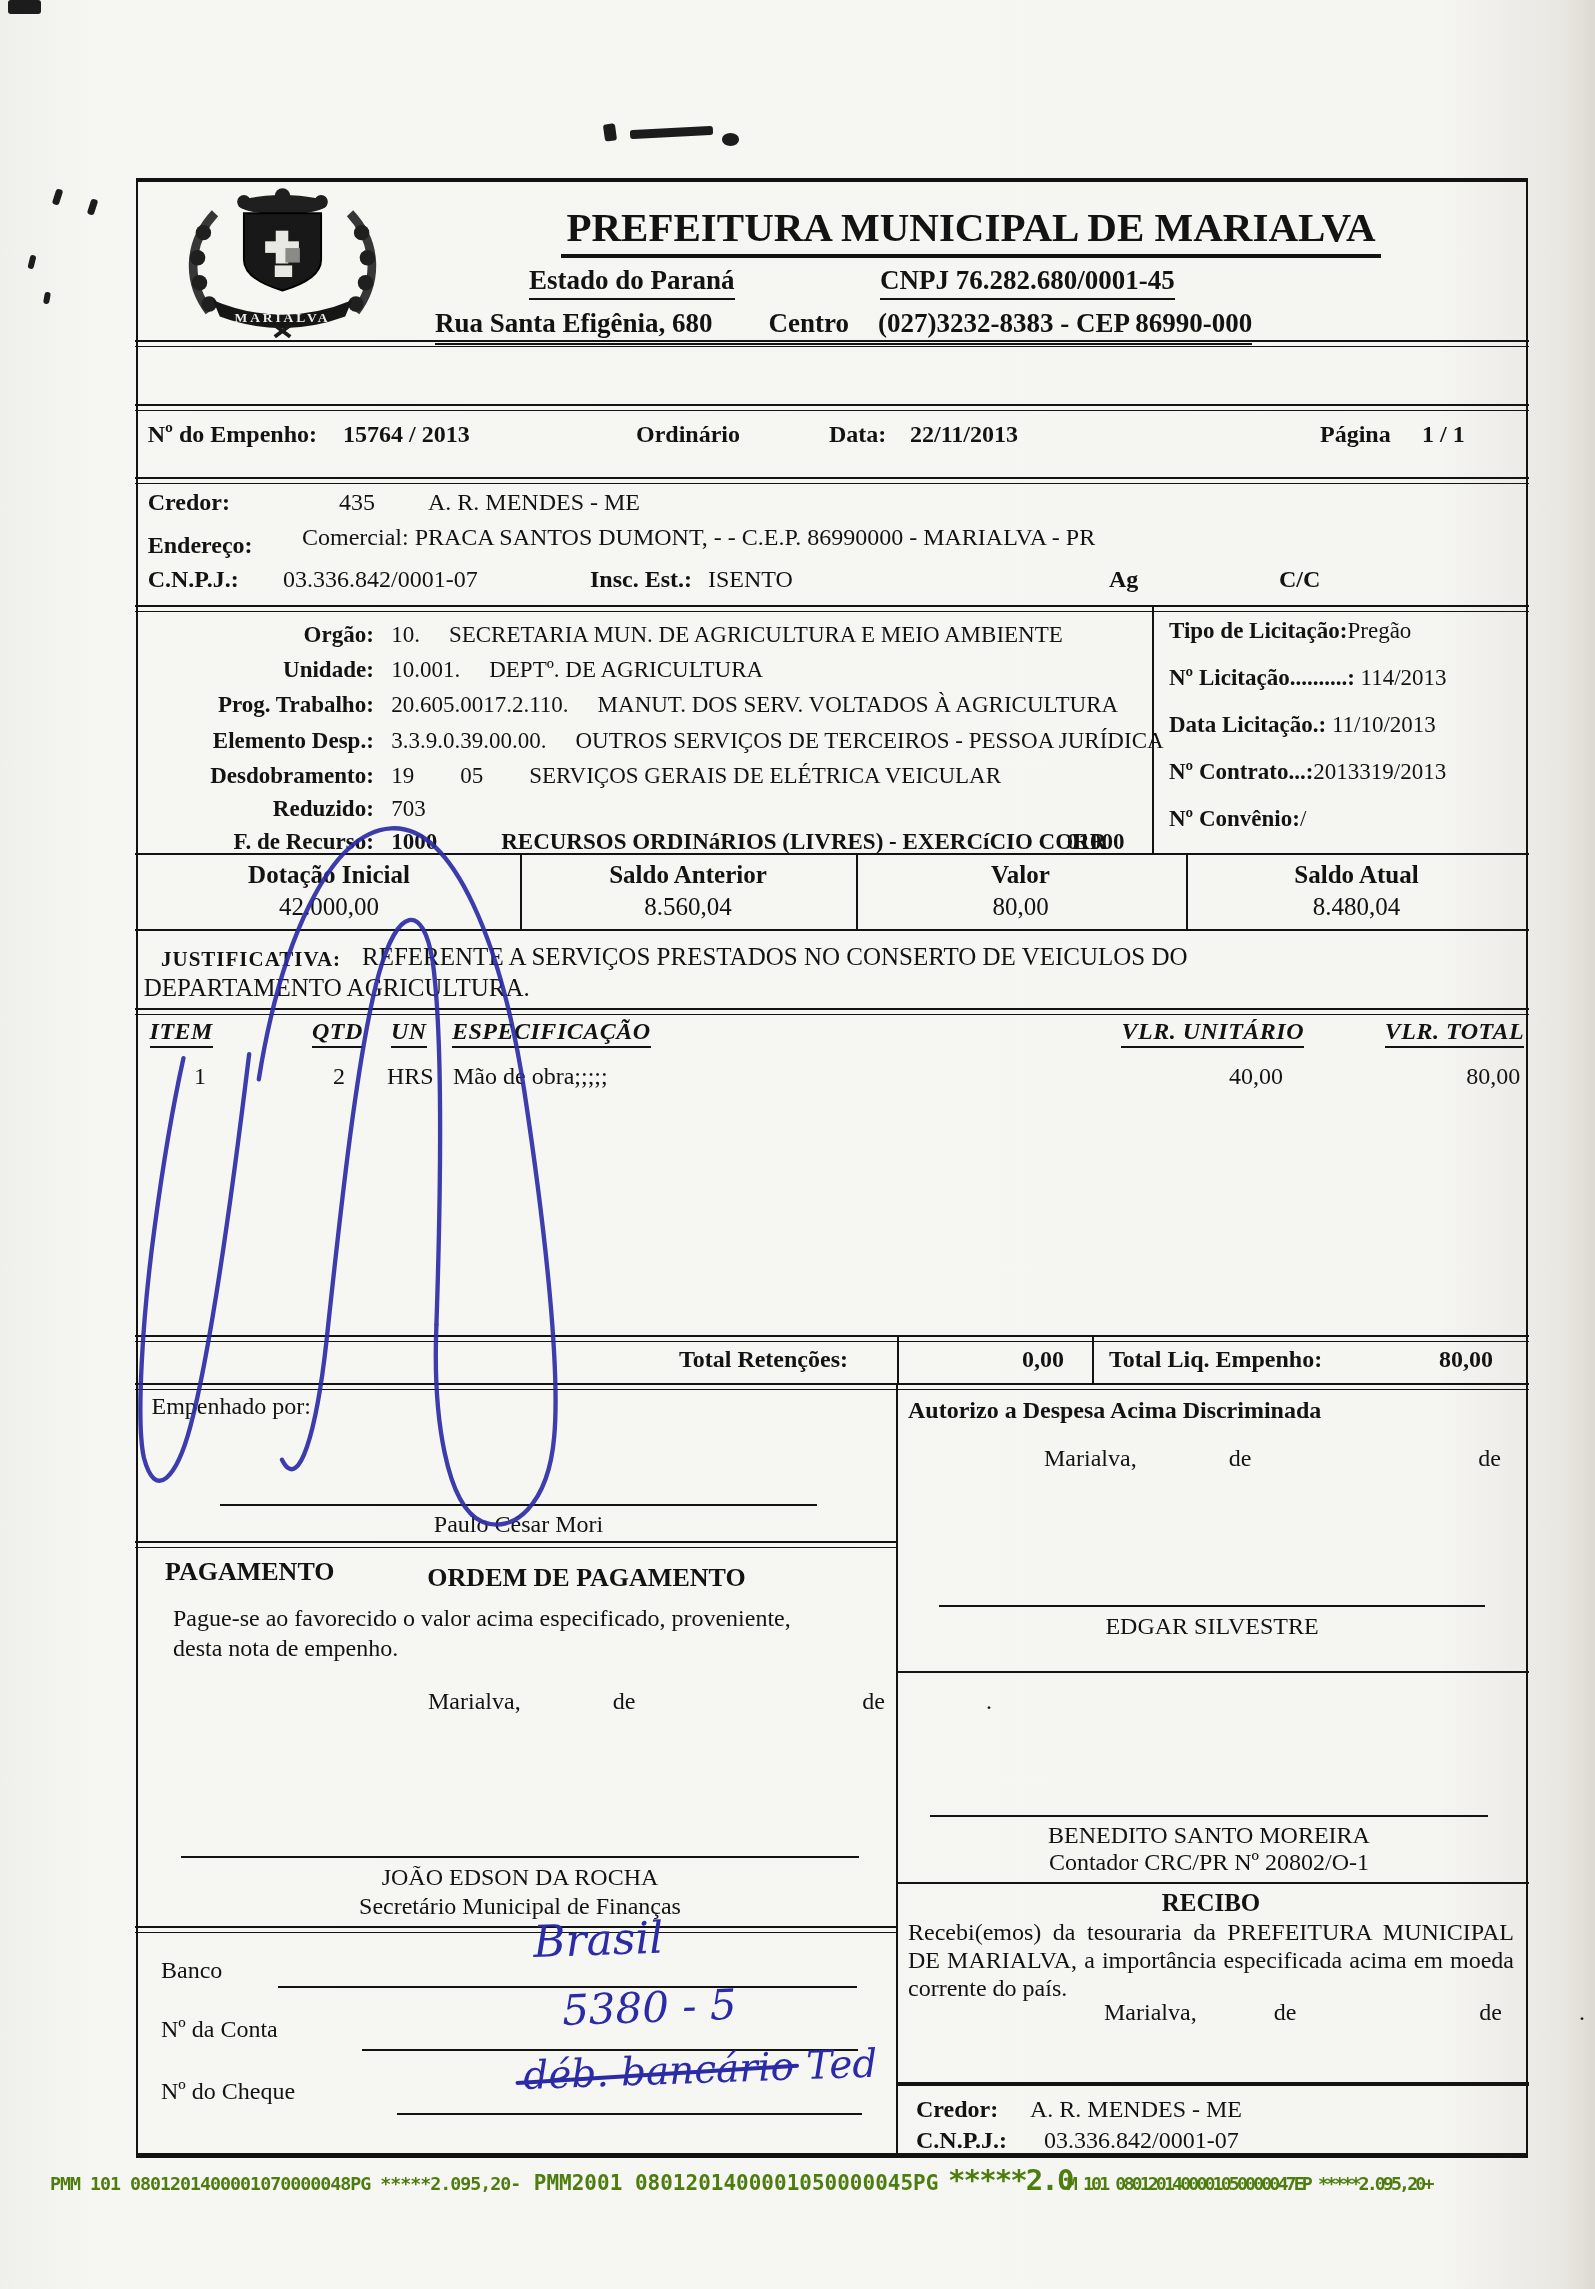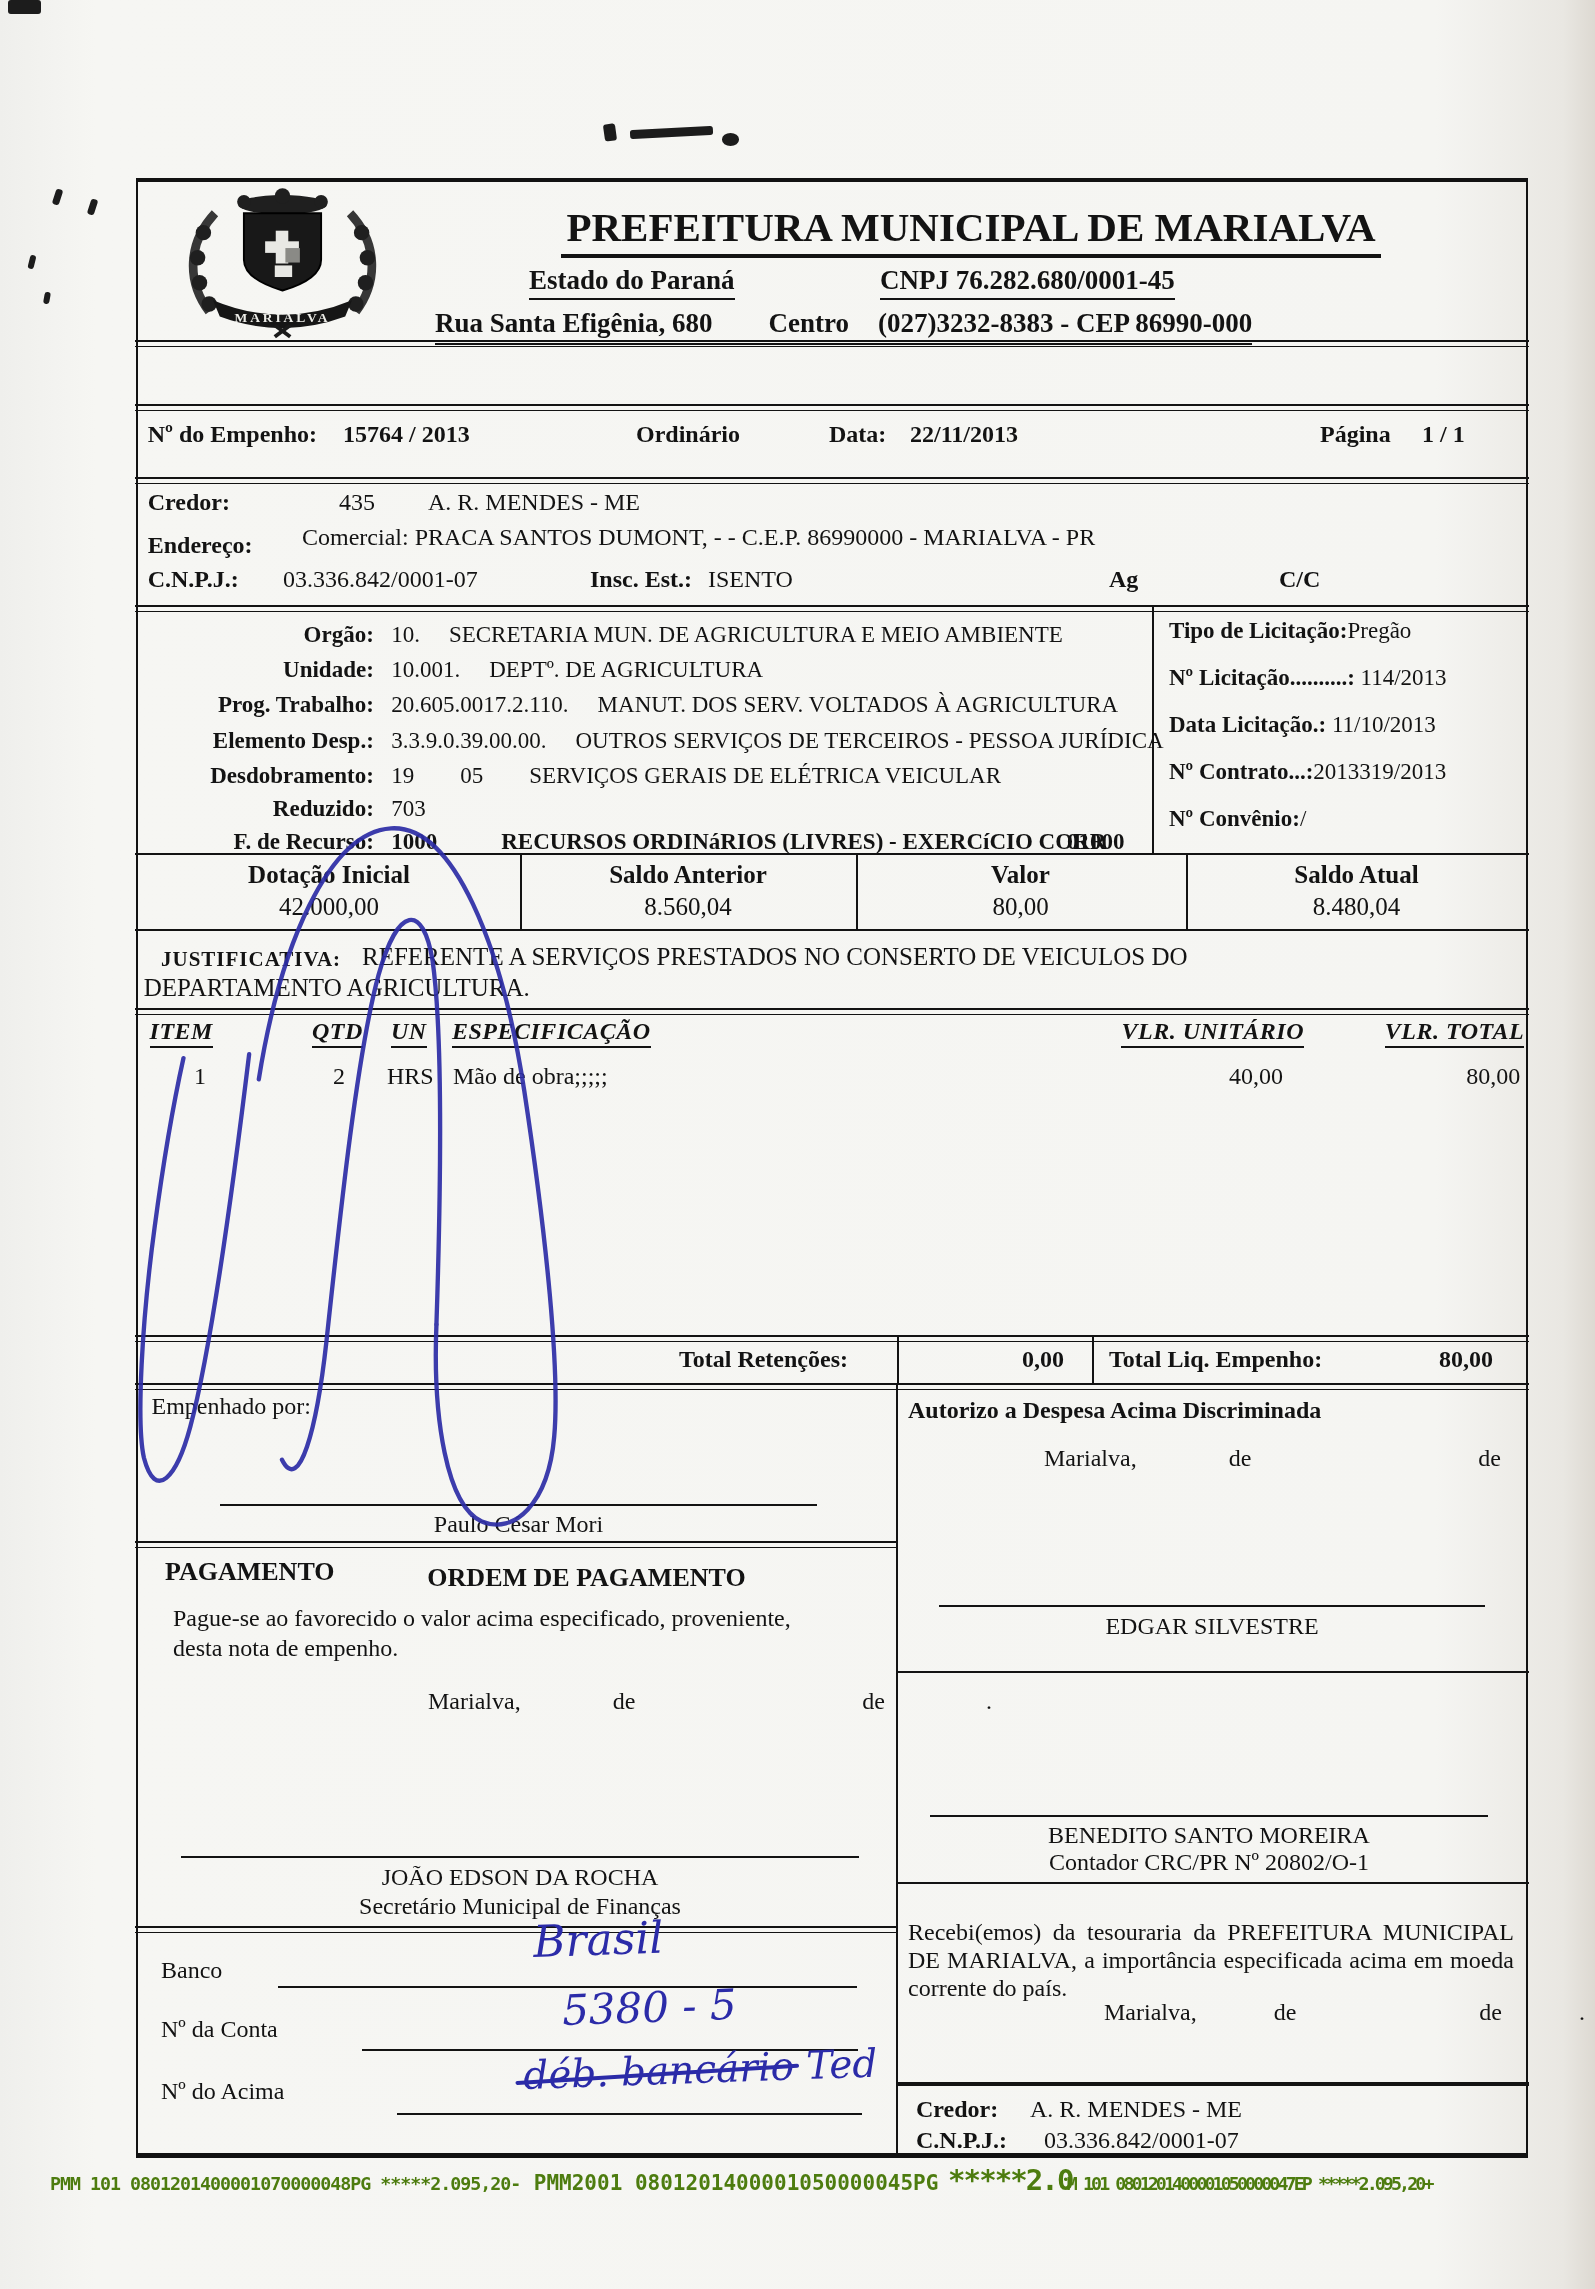--- a/index.html
+++ b/index.html
@@ -264,37 +264,38 @@
   <div class="hr2" style="top:1744px;left:-2.9px;right:630px;"></div>
 
   <span class="abs t nw" style="left:23px;top:1775px;">Banco</span>
   <div class="sig" style="left:140px;top:1804px;width:579px;"></div>
   <span class="abs hw" style="left:396px;top:1734px;font-size:44px;">Brasil</span>
 
   <span class="abs t nw" style="left:23px;top:1834px;">Nº da Conta</span>
   <div class="sig" style="left:224px;top:1867px;width:496px;"></div>
   <span class="abs hw" style="left:425px;top:1804px;font-size:42px;">5380 - 5</span>
 
-  <span class="abs t nw" style="left:23px;top:1896px;">Nº do Acima</span>
+  <span class="abs t nw" style="left:23px;top:1896px;">Nº do Cheque</span>
   <div class="sig" style="left:259px;top:1931px;width:465px;"></div>
   <span class="abs hw nw" style="left:386px;top:1871px;font-size:39px;"><span class="hw-strike">déb. bancário</span>&nbsp;<span>Ted</span></span>
 
   <span class="abs t b nw" style="left:770px;top:1215px;">Autorizo a Despesa Acima Discriminada</span>
   <div class="dateline" style="left:906px;top:1263px;">
     <span>Marialva,</span><span class="g1">de</span><span class="g2">de</span>
   </div>
   <div class="sig" style="left:801px;top:1423px;width:546px;"></div>
   <div class="abs t center" style="left:801px;top:1431px;width:546px;">EDGAR SILVESTRE</div>
   <div class="hr1" style="top:1489px;left:758px;right:-2.9px;"></div>
 
   <div class="sig" style="left:792px;top:1633px;width:558px;"></div>
   <div class="abs t center" style="left:792px;top:1640px;width:558px;">BENEDITO SANTO MOREIRA</div>
   <div class="abs t center" style="left:792px;top:1667px;width:558px;">Contador CRC/PR Nº 20802/O-1</div>
   <div class="hr1" style="top:1700px;left:758px;right:-2.9px;"></div>
 
+  <div class="abs b center" style="left:758px;top:1707px;width:630px;font-size:25px;">RECIBO</div>
   <div class="abs t" style="left:770px;top:1736px;width:606px;line-height:28px;text-align:justify;">Recebi(emos) da tesouraria da PREFEITURA MUNICIPAL DE MARIALVA, a importância especificada acima em moeda corrente do país.</div>
   <div class="dateline" style="left:966px;top:1817px;">
     <span>Marialva,</span><span class="g1" style="margin-left:77px;">de</span><span class="g2" style="margin-left:183px;">de</span><span class="gd" style="margin-left:77px;">.</span>
   </div>
   <div class="hr1" style="top:1900px;left:758px;right:-2.9px;border-top-width:4.8px;"></div>
 
   <span class="abs t b" style="left:778px;top:1914px;">Credor:</span>
   <span class="abs t nw" style="left:892px;top:1914px;">A. R. MENDES - ME</span>
   <span class="abs t b" style="left:778px;top:1945px;">C.N.P.J.:</span>
   <span class="abs t nw" style="left:906px;top:1945px;">03.336.842/0001-07</span>

